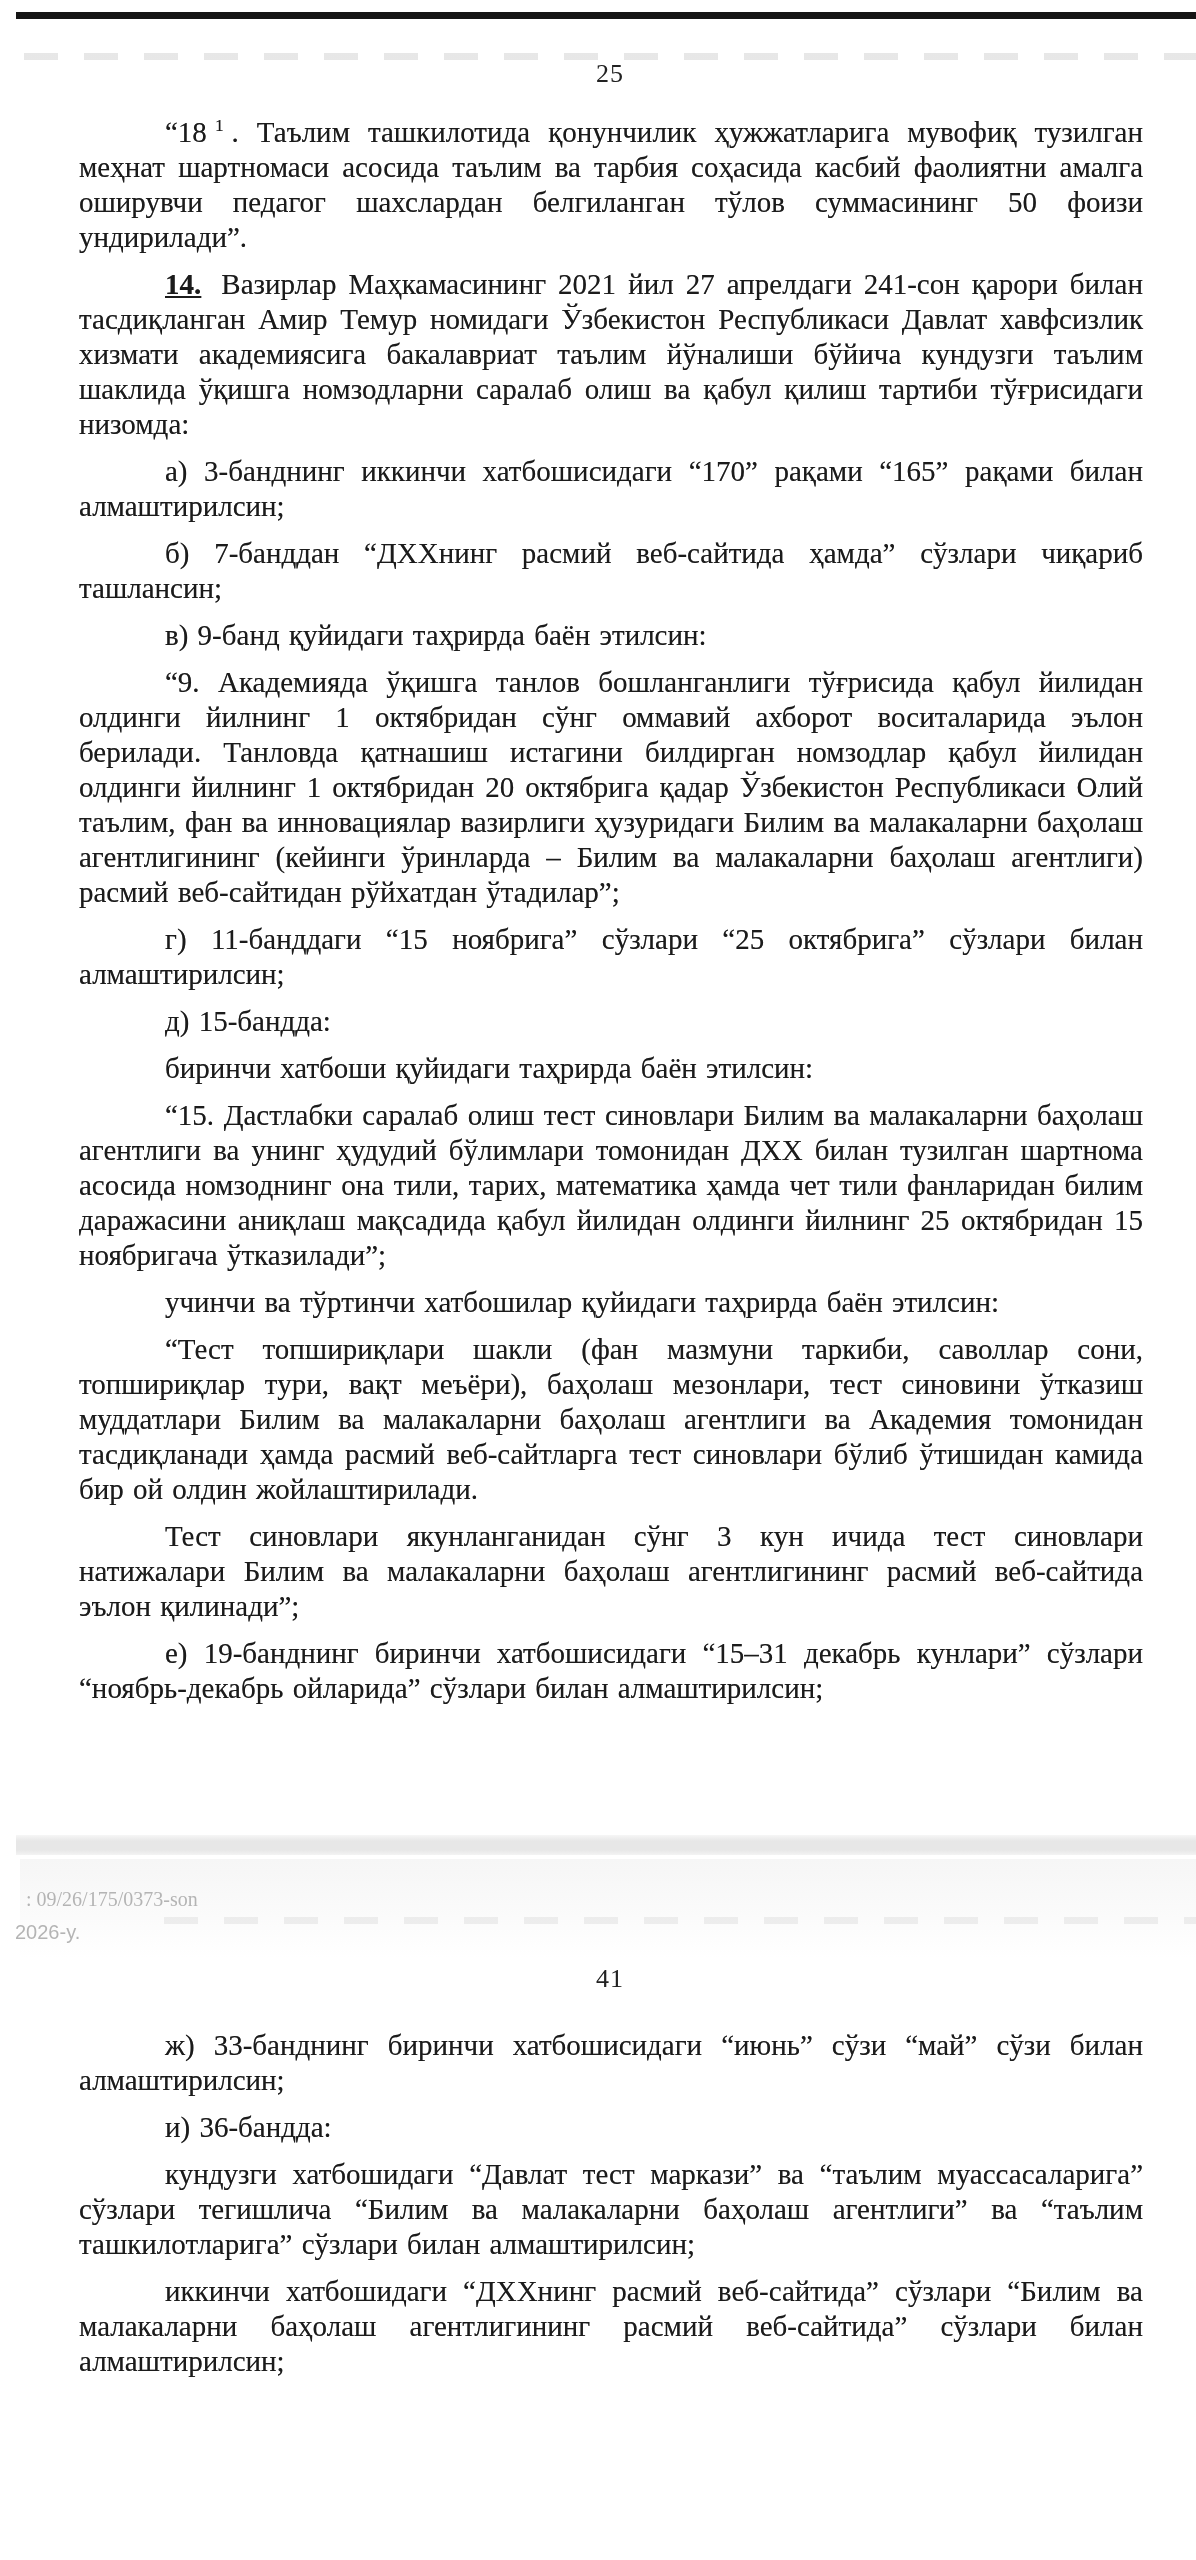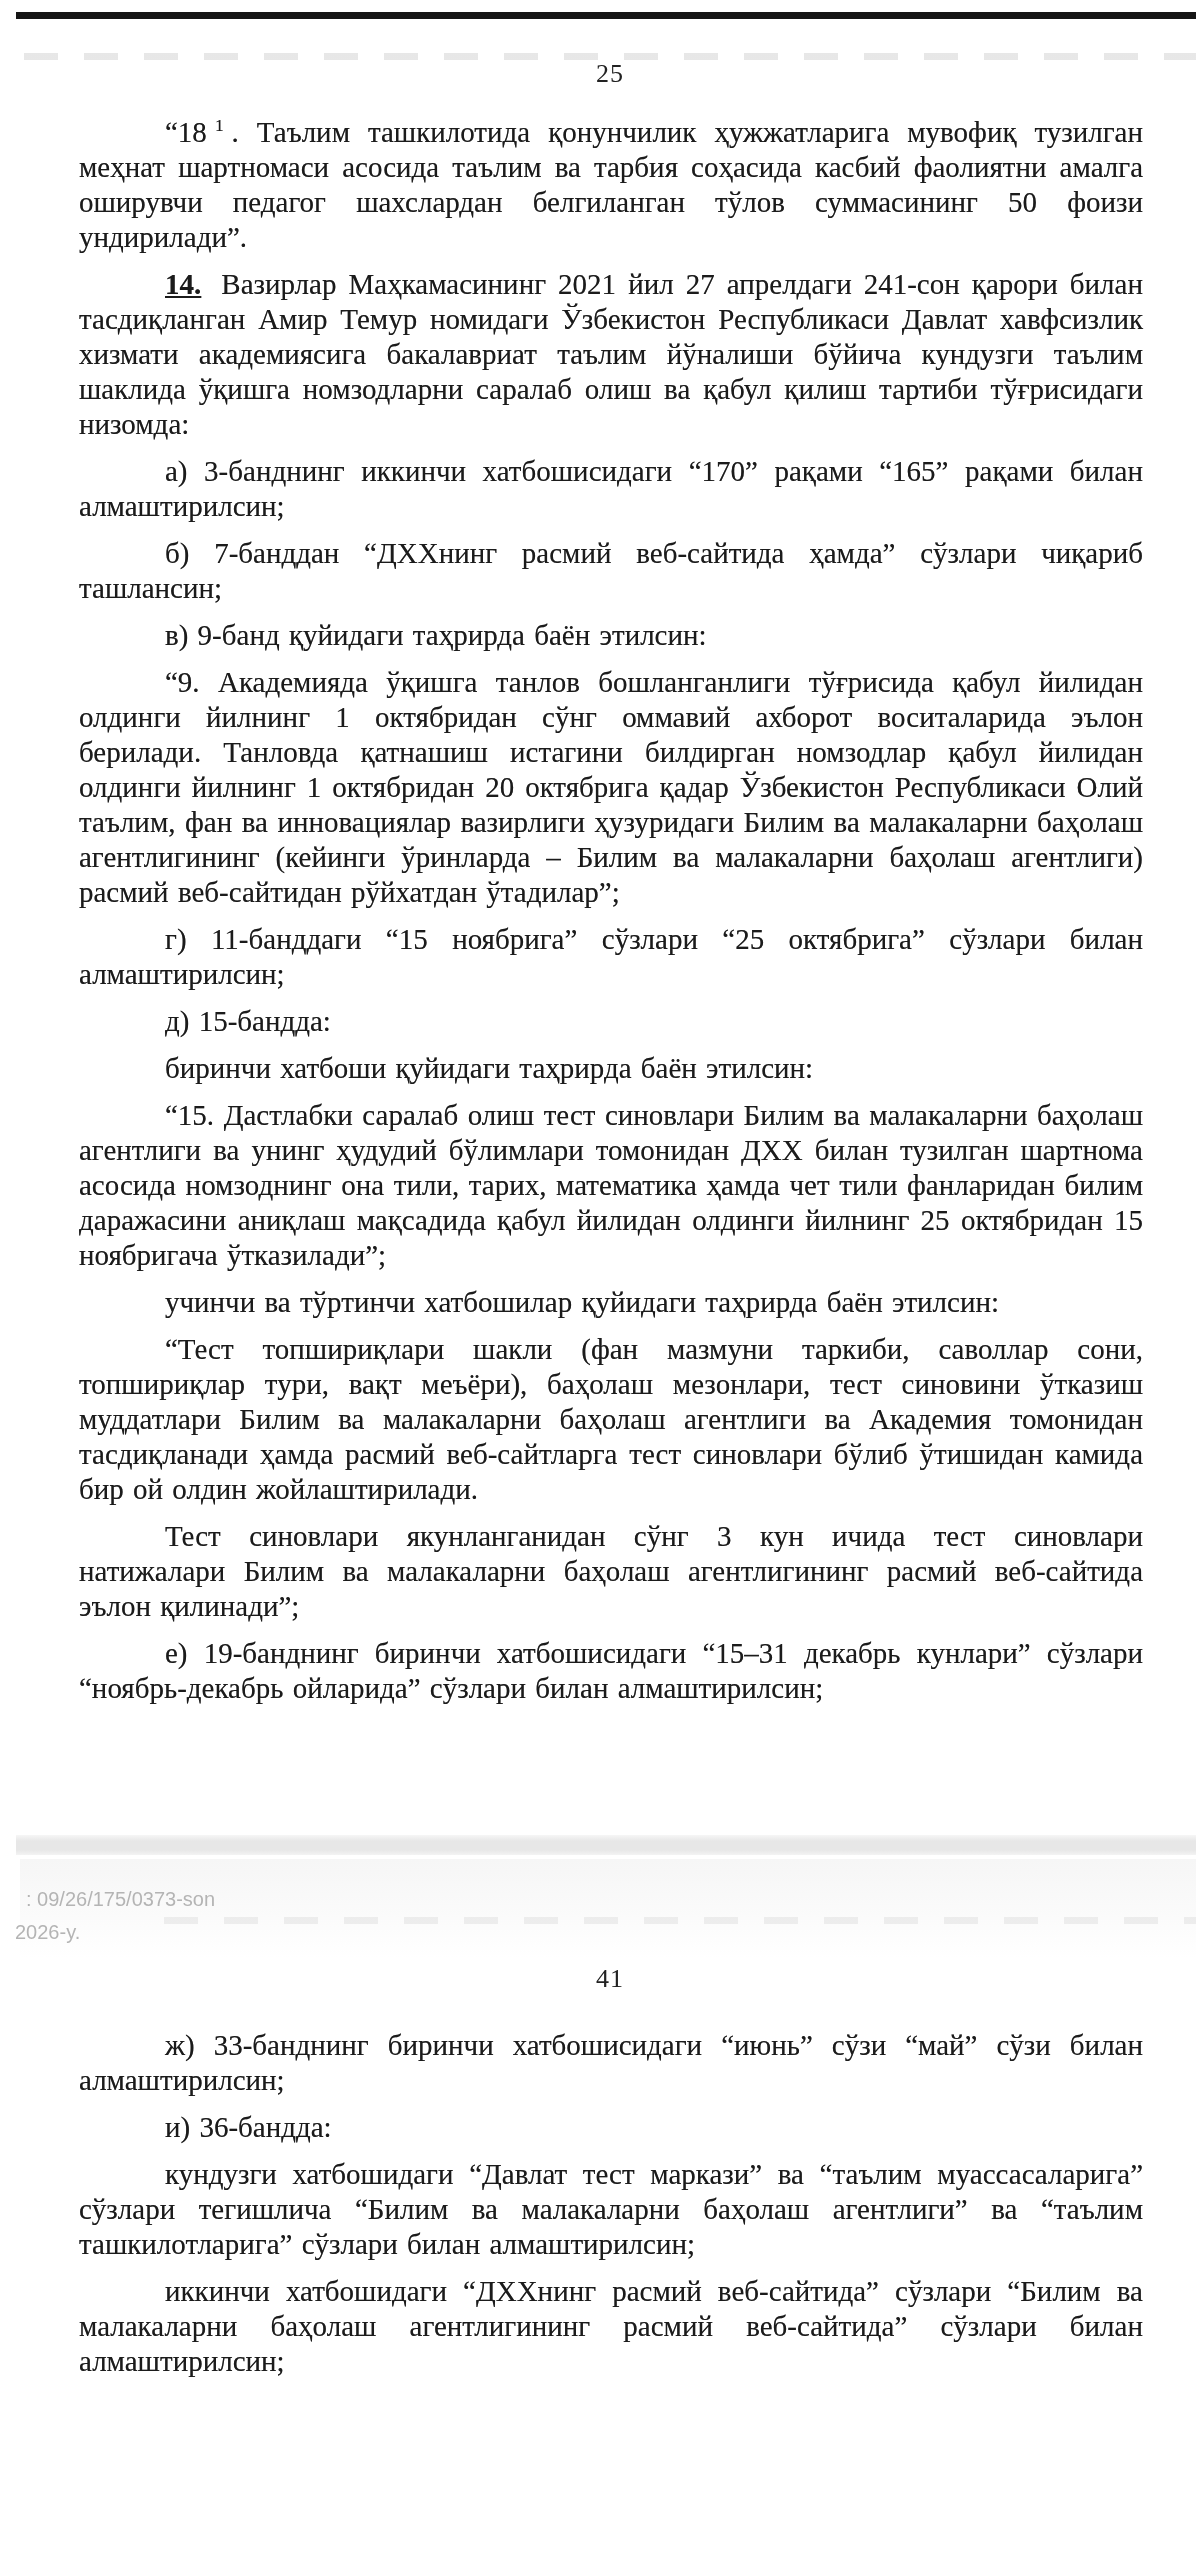--- a/index.html
+++ b/index.html
@@ -68,21 +68,21 @@
     overflow: visible;
   }
   .watermark {
     position: absolute; top: 18px; left: 0;
     font-family: "Liberation Sans", "DejaVu Sans", sans-serif;
     font-size: 20px; line-height: 29px;
     color: var(--watermark, #b4b4b4);
     text-shadow: none;
     white-space: nowrap;
   }
-  .wm-line1 { margin-left: 2px; }
+  .wm-line1 { margin-left: 2px; font-family: Liberation Serif, serif; }
   .wm-line2 { margin-left: -9px; }
 
   .page-26 .page-number { margin-top: 6px; margin-bottom: 34px; }
 </style>
 </head>
 <body>
 
 <div class="viewport">
 
   <div class="top-bar"></div>

